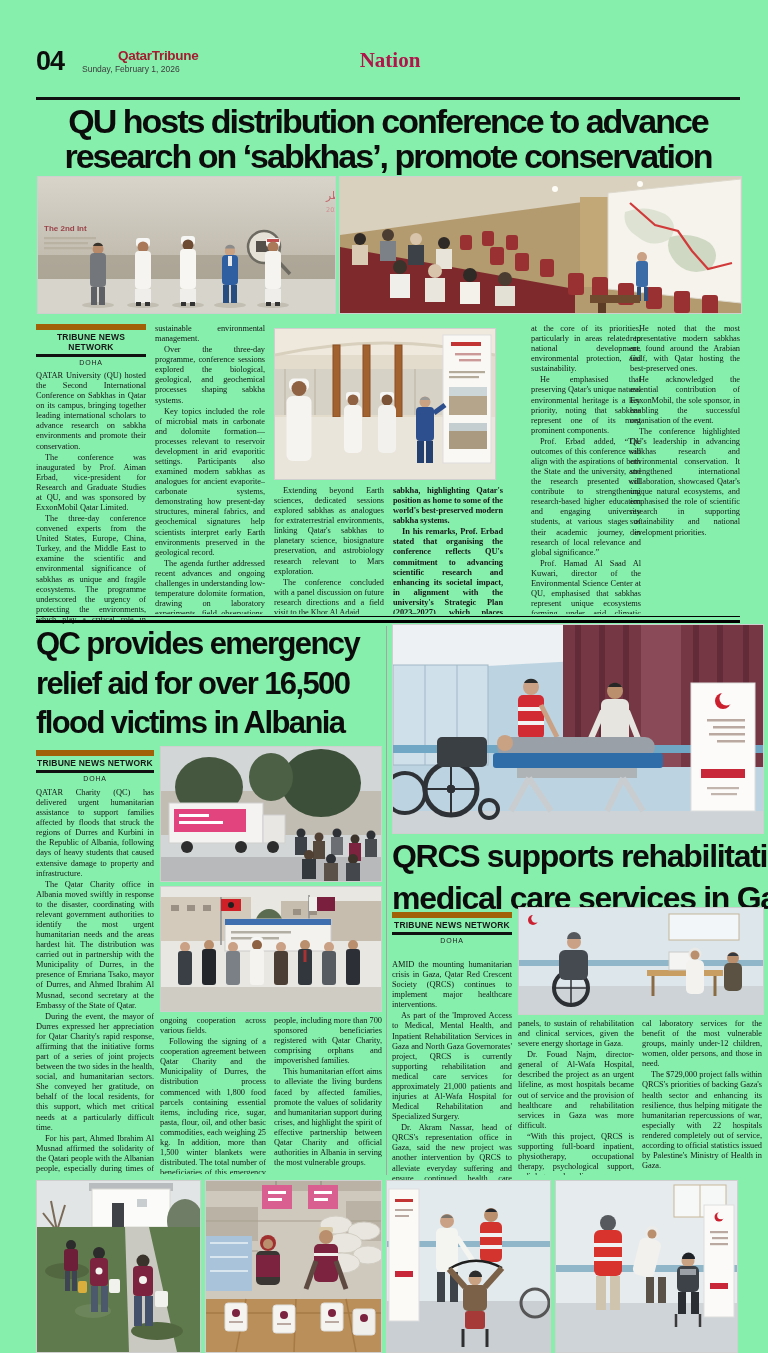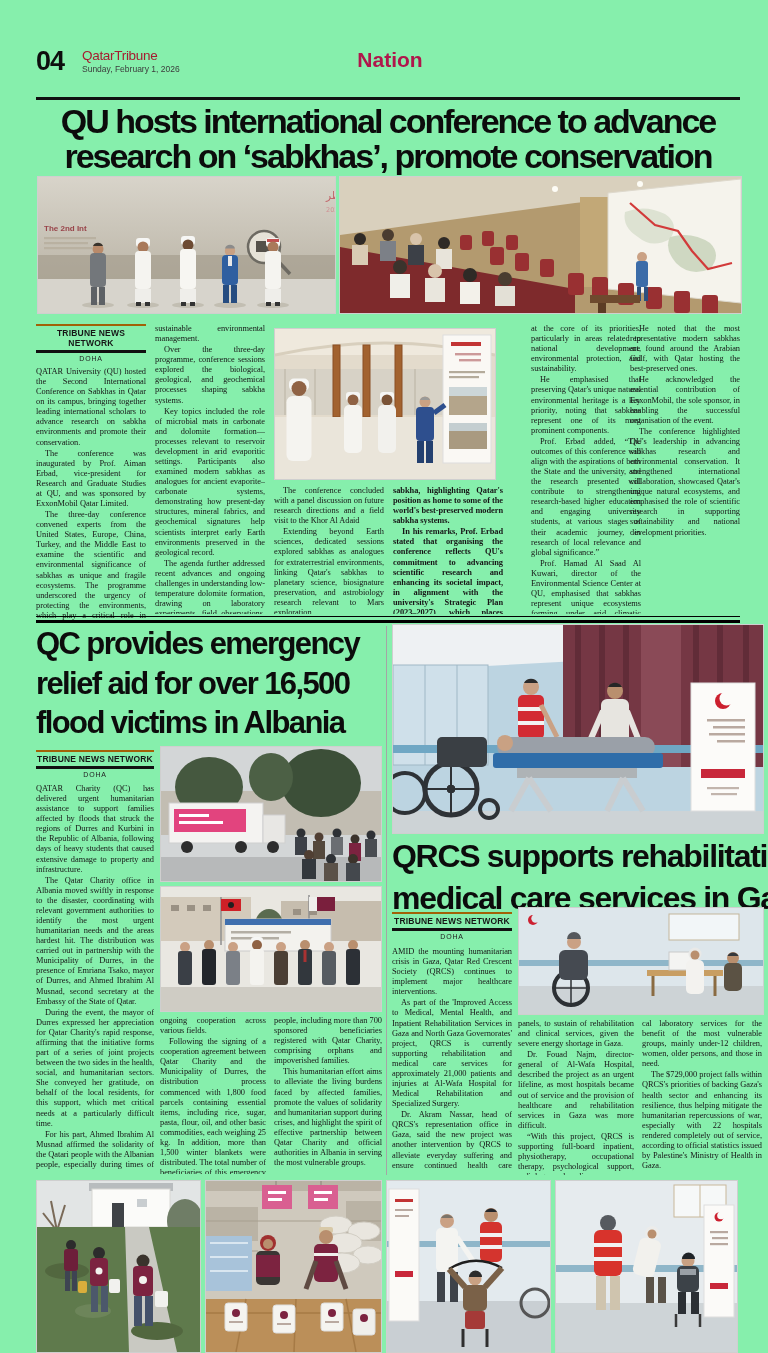--- a/index.html
+++ b/index.html
@@ -1,31 +1,31 @@
 <!DOCTYPE html>
 <html><head>
 <meta charset="utf-8">
 <style>
   html,body{margin:0;padding:0;background:#fff;}
   .page{position:relative;width:768px;height:1353px;background:#86efac;overflow:hidden;
         font-family:"Liberation Serif",serif;color:#161616;}
   .abs{position:absolute;}
   
   .pagenum{font-family:"Liberation Sans",sans-serif;font-weight:700;font-size:27px;letter-spacing:-1px;color:#0d0d0d;}
-  .mh-name{font-family:"Liberation Sans",sans-serif;font-weight:400;font-size:13.5px;color:#a51c30;letter-spacing:-0.3px;}
+  .mh-name{font-family:"Liberation Sans",sans-serif;font-weight:700;font-size:13.5px;color:#a51c30;letter-spacing:-0.3px;margin-left:36px;}
   .mh-date{font-family:"Liberation Sans",sans-serif;font-size:8.5px;color:#3c3c3c;margin-top:1px;}
   .section-title{font-family:"Liberation Sans",sans-serif;font-weight:700;font-size:21px;color:#b0164b;text-align:center;}
   .rule{background:#111;}
   
   .hl{font-family:"Liberation Sans",sans-serif;font-weight:700;color:#0c0c0c;line-height:1.04;white-space:nowrap;}
   .h1{font-size:34px;letter-spacing:-2px;text-align:center;}
   .h2{font-size:31px;letter-spacing:-1.6px;line-height:1.28;}
   .h3{font-size:32px;letter-spacing:-1.3px;line-height:1.3;}
   
-  .byline{font-family:"Liberation Sans",sans-serif;text-align:center;border-top:2px solid #a16207;}
+  .byline{font-family:"Liberation Sans",sans-serif;text-align:center;border-top:6px solid #a16207;}
   .byline .net{font-weight:700;font-size:8.5px;letter-spacing:.2px;padding:2px 0 2px;border-bottom:3px solid #111;}
   .byline .city{font-size:7px;letter-spacing:.8px;padding-top:2px;color:#222;}
   
   .colp{font-size:8.4px;line-height:1.2;text-align:justify;overflow:hidden;letter-spacing:-0.05px;}
   .colp p{margin:0 0 1px 0;text-indent:9px;}
   .colp p.ni{text-indent:0;}
   
   .ph{position:absolute;border:1px solid #cfcfcf;overflow:hidden;background:#ddd;}
   .ph svg{display:block;width:100%;height:100%;}
   .vrule{background:#a5a5a5;}
@@ -34,25 +34,25 @@
 </head>
 <body>
 
 <div class="page">
 
   <div class="abs pagenum" style="left:36px;top:46px;">04</div>
   <div class="abs" style="left:82px;top:48px;">
     <div class="mh-name">QatarTribune</div>
     <div class="mh-date">Sunday, February 1, 2026</div>
   </div>
-  <div class="abs section-title" style="left:12px;right:0;top:48px;">Nation</div>
+  <div class="abs section-title" style="left:12px;right:0;top:48px;font-family:Liberation Serif, serif;">Nation</div>
   <div class="abs rule" style="left:36px;top:97px;width:704px;height:3px;"></div>
 
   <div class="abs" style="left:36px;top:104px;width:704px;">
-    <div class="hl h1">QU hosts international conference to advance</div>
+    <div class="hl h1">QU hosts distribution conference to advance</div>
     <div class="hl h1">research on ‘sabkhas’, promote conservation</div>
   </div>
 
   <div class="ph" style="left:37px;top:176px;width:297px;height:136px;">
     <svg viewBox="0 0 297 136">
       <defs>
           <linearGradient id="g1" x1="0" y1="0" x2="0" y2="1">
         <stop offset="0" stop-color="#d8d4ca"></stop>
             <stop offset="1" stop-color="#b3ac9d"></stop>
           </linearGradient>
@@ -239,22 +239,22 @@
             <circle cy="-1" r="5.5" fill="#c9a183"></circle>
             <path d="M-5,-3 a5.5 5.5 0 0 1 10,0 z" fill="#9a9a98"></path>
             <rect x="-9" y="4" width="18" height="34" rx="4" fill="#2e4f8e"></rect>
             <rect x="-8" y="38" width="7" height="22" fill="#24406f"></rect>
             <rect x="1" y="38" width="7" height="22" fill="#24406f"></rect>
             <line x1="9" y1="10" x2="20" y2="2" stroke="#2e4f8e" stroke-width="5"></line>
           </g>
       </svg>
     </div>
     <div class="colp abs" style="left:238px;top:166px;width:110px;height:128px;">
+      <p>Extending beyond Earth sciences, dedicated sessions explored sabkhas as analogues for extraterrestrial environments, linking Qatar's sabkhas to planetary science, biosignature preservation, and astrobiology research relevant to Mars exploration.</p>
       <p>The conference concluded with a panel discussion on future research directions and a field visit to the Khor Al Adaid</p>
-      <p>Extending beyond Earth sciences, dedicated sessions explored sabkhas as analogues for extraterrestrial environments, linking Qatar's sabkhas to planetary science, biosignature preservation, and astrobiology research relevant to Mars exploration.</p>
     </div>
     <div class="colp abs" style="left:357px;top:166px;width:110px;height:128px;font-weight:bold;">
       <p class="ni">sabkha, highlighting Qatar's position as home to some of the world's best-preserved modern sabkha systems.</p>
       <p>In his remarks, Prof. Erbad stated that organising the conference reflects QU's commitment to advancing scientific research and enhancing its societal impact, in alignment with the university's Strategic Plan (2023–2027), which places research and its impact</p>
     </div>
 
     <div class="colp abs" style="left:456px;top:4px;width:110px;height:290px;margin-left:39px;">
       <p class="ni">at the core of its priorities, particularly in areas related to national development, environmental protection, and sustainability.</p>
       <p>He emphasised that preserving Qatar's unique natural environmental heritage is a key priority, noting that sabkhas represent one of its most prominent components.</p>
       <p>Prof. Erbad added, “The outcomes of this conference will align with the aspirations of both the State and the university, and the research presented will contribute to strengthening research-based higher education and engaging university students, at various stages of their academic journey, in research of local relevance and global significance.”</p>
@@ -500,21 +500,21 @@
     </div>
     <div class="hl h3 abs" style="left:0;top:212px;">
       <div>QRCS supports rehabilitation,</div>
       <div>medical care services in Gaza</div>
     </div>
     <div class="abs" style="left:0;top:288px;width:120px;">
       <div class="byline">
         <div class="net">TRIBUNE NEWS NETWORK</div>
         <div class="city">DOHA</div>
       </div>
-      <div class="colp" style="height:225px;margin-top:7px;">
+      <div class="colp" style="height:225px;margin-top:16px;">
         <p class="ni">AMID the mounting humanitarian crisis in Gaza, Qatar Red Crescent Society (QRCS) continues to implement major healthcare interventions.</p>
         <p>As part of the 'Improved Access to Medical, Mental Health, and Inpatient Rehabilitation Services in Gaza and North Gaza Governorates' project, QRCS is currently supporting rehabilitation and medical care services for approximately 21,000 patients and injuries at Al-Wafa Hospital for Medical Rehabilitation and Specialized Surgery.</p>
         <p>Dr. Akram Nassar, head of QRCS's representation office in Gaza, said the new project was another intervention by QRCS to alleviate everyday suffering and ensure continued health care services for the blockade's population of more than two million people.</p>
 
       </div>
     </div>
 
     <div class="ph" style="left:126px;top:283px;width:244px;height:106px;">
       <svg viewBox="0 0 244 106">
         <rect width="244" height="106" fill="#dde6eb"></rect>

